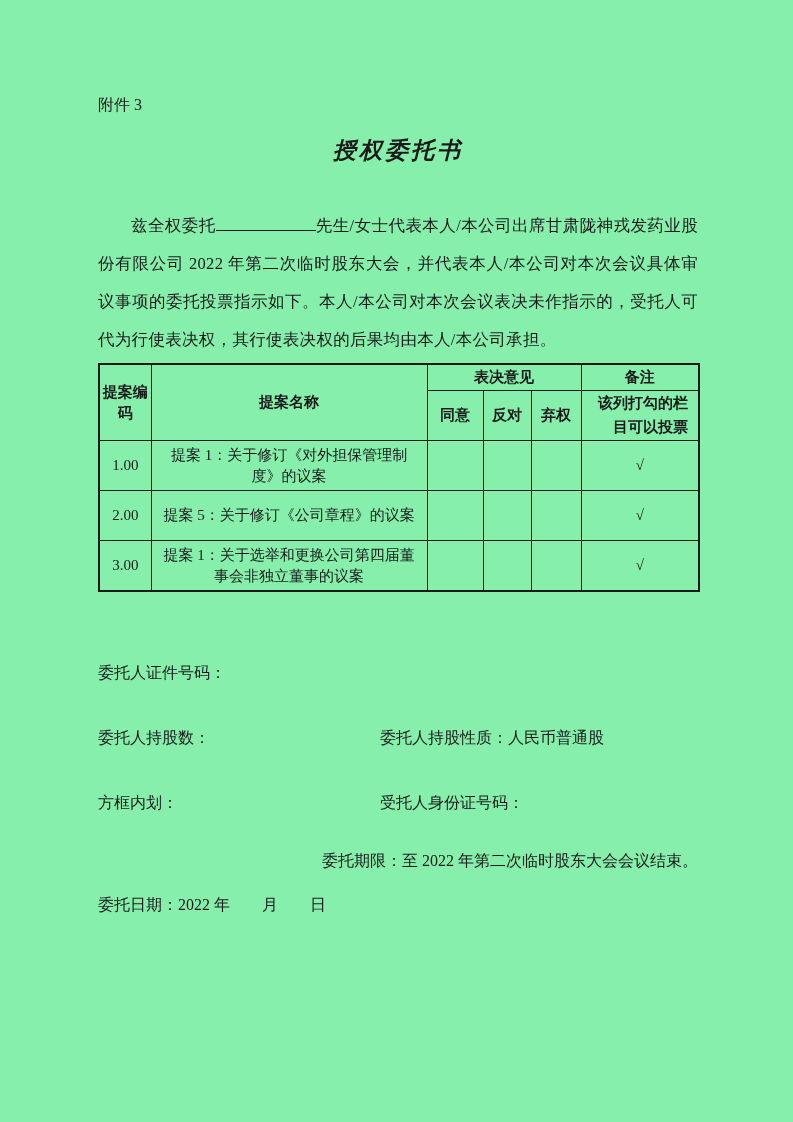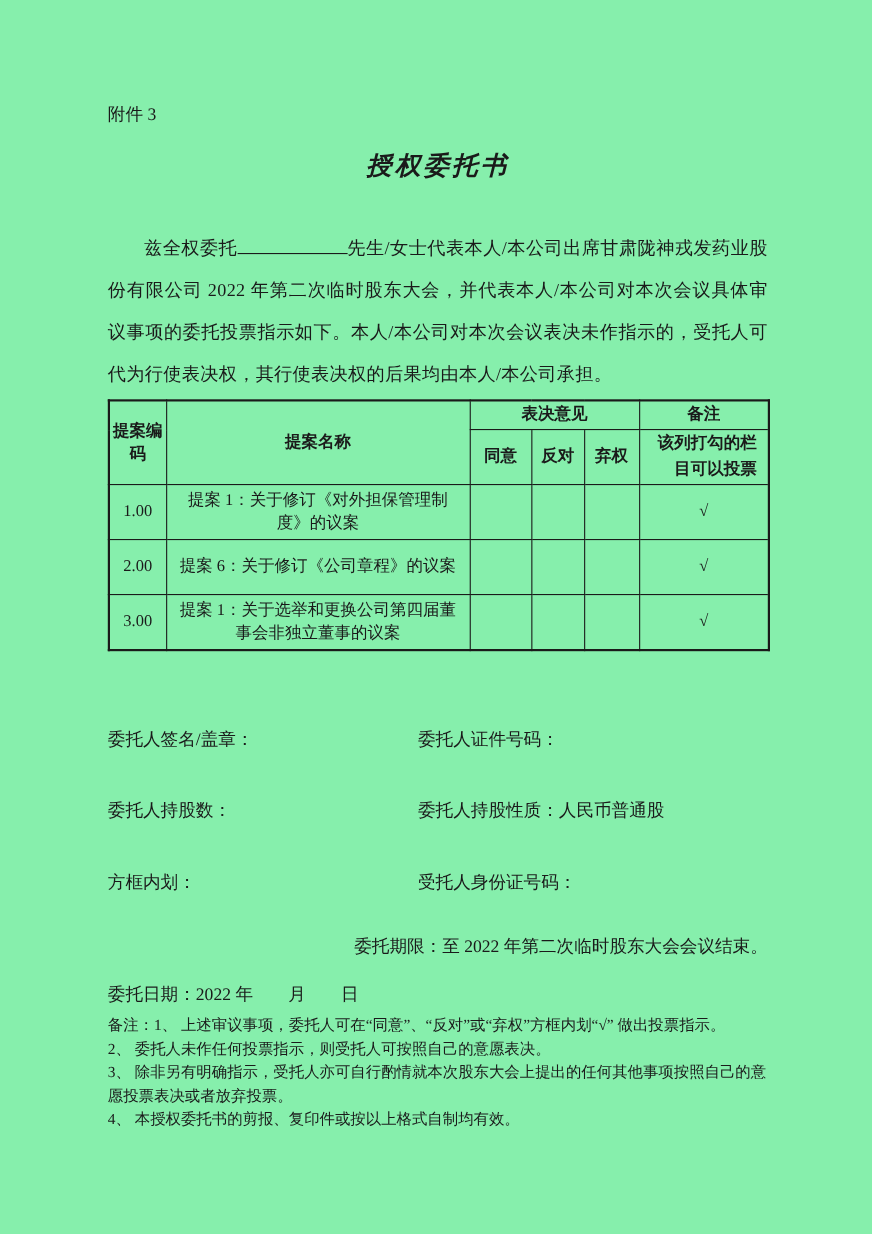--- a/index.html
+++ b/index.html
@@ -154,58 +154,49 @@
     <tr>
       <td>1.00</td>
       <td class="name-cell">提案 1：关于修订《对外担保管理制度》的议案</td>
       <td></td>
       <td></td>
       <td></td>
       <td>√</td>
     </tr>
     <tr>
       <td>2.00</td>
-      <td class="name-cell">提案 6：关于修订《公司章程》的议案</td>
+      <td class="name-cell">提案 5：关于修订《公司章程》的议案</td>
       <td></td>
       <td></td>
       <td></td>
       <td>√</td>
     </tr>
     <tr>
       <td>3.00</td>
       <td class="name-cell">提案 1：关于选举和更换公司第四届董事会非独立董事的议案</td>
       <td></td>
       <td></td>
       <td></td>
       <td>√</td>
     </tr>
   </tbody>
     </table>
 
   <div class="fields">
     <div class="field-row">
-      <span class="field-left">委托人签名/盖章：</span>
       <span class="field-right">委托人证件号码：</span>
     </div>
     <div class="field-row">
       <span class="field-left">委托人持股数：</span>
       <span class="field-right">委托人持股性质：人民币普通股</span>
     </div>
     <div class="field-row">
       <span class="field-left">方框内划：</span>
       <span class="field-right">受托人身份证号码：</span>
     </div>
   </div>
 
   <div class="period-line">委托期限：至 2022 年第二次临时股东大会会议结束。</div>
 
   <div class="date-line">委托日期：2022 年　　月　　日</div>
 
-  <div class="notes">
-    <div class="note-item">
-      <span>备注：</span><span>1、 上述审议事项，委托人可在“同意”、“反对”或“弃权”方框内划“√” 做出投票指示。</span>
-    </div>
-    <div class="note-item">2、 委托人未作任何投票指示，则受托人可按照自己的意愿表决。</div>
-    <div class="note-item">3、 除非另有明确指示，受托人亦可自行酌情就本次股东大会上提出的任何其他事项按照自己的意愿投票表决或者放弃投票。</div>
-    <div class="note-item">4、 本授权委托书的剪报、复印件或按以上格式自制均有效。</div>
-  </div>
 
 </div>
 
 </body></html>

